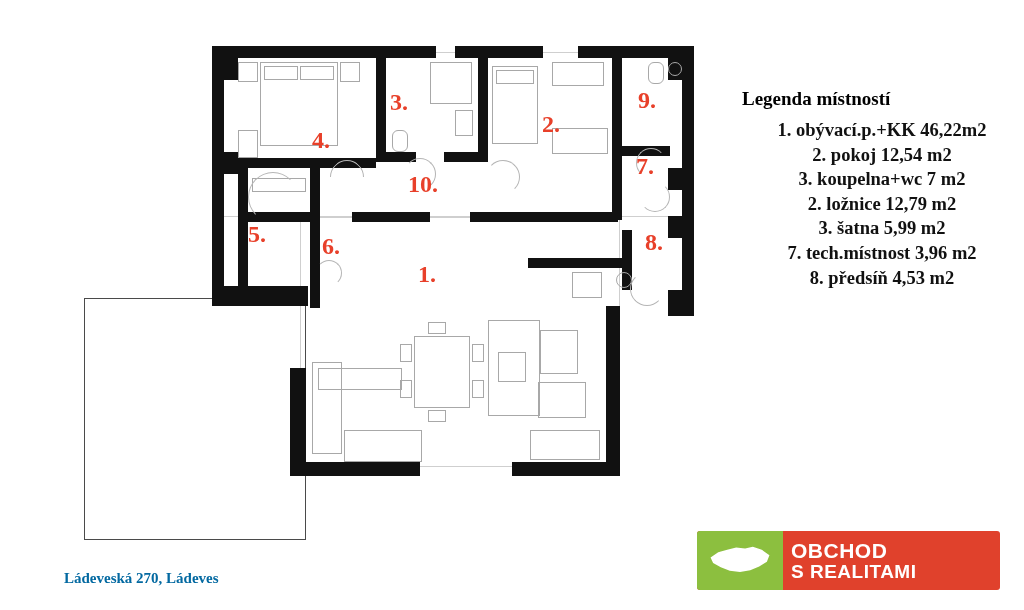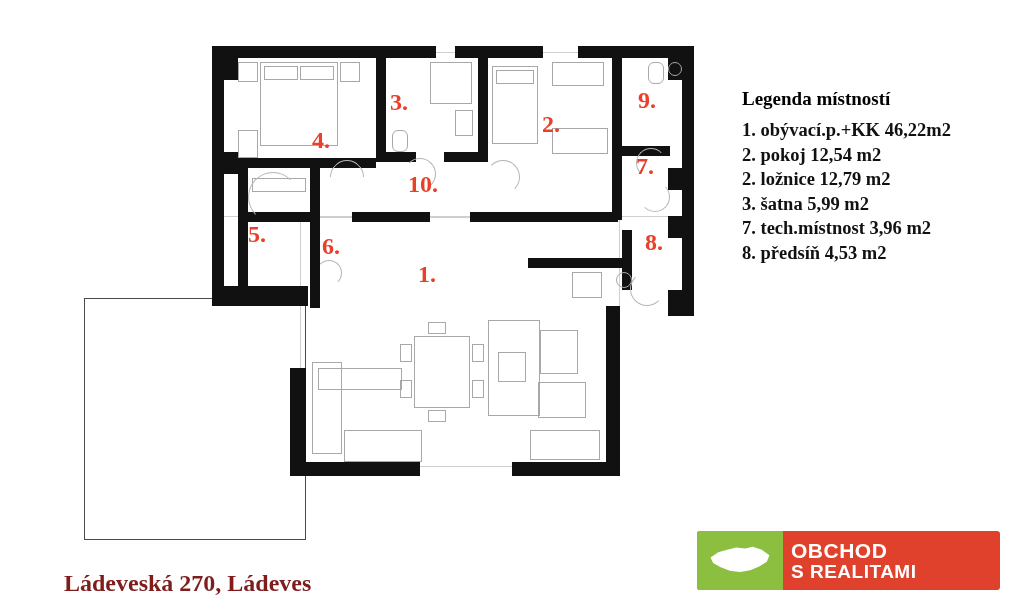--- a/index.html
+++ b/index.html
@@ -21,21 +21,21 @@
     position:absolute;left:742px;top:86px;width:280px;
     color:#111;font-weight:bold;font-size:18.5px;line-height:1.33;
     font-family:"Liberation Serif", serif;
   }
   .legend-title{
     position:absolute;left:742px;top:88px;font-size:19px;font-weight:bold;
   }
   .legend ul{list-style:none;margin:0;padding:0;}
   .legend li{white-space:nowrap;}
   .addr{
-    position:absolute;left:64px;top:570px;font-size:24px;font-weight:bold;color:#7f1d1d;
+    position:absolute;left:64px;top:570px;font-size:15px;font-weight:bold;color:#0369a1;
   }
   .logo{
     position:absolute;left:697px;top:531px;width:303px;height:59px;
     background:#e0412c;border-radius:3px;overflow:hidden;
     display:flex;align-items:stretch;
   }
   .logo-left{width:86px;background:#8cbf3f;position:relative;}
   .cz-map{
     position:absolute;left:11px;top:14px;width:64px;height:30px;background:#ffffff;
     clip-path:polygon(4% 42%,16% 24%,30% 16%,44% 8%,58% 12%,70% 6%,84% 16%,96% 34%,92% 56%,80% 72%,66% 84%,50% 90%,34% 86%,20% 74%,8% 60%);
@@ -159,24 +159,25 @@
   <div class="room-num" style="left:638px;top:88px;">9.</div>
   <div class="room-num" style="left:636px;top:154px;">7.</div>
   <div class="room-num" style="left:408px;top:172px;">10.</div>
   <div class="room-num" style="left:645px;top:230px;">8.</div>
   <div class="room-num" style="left:248px;top:222px;">5.</div>
   <div class="room-num" style="left:322px;top:234px;">6.</div>
   <div class="room-num" style="left:418px;top:262px;">1.</div>
 </div>
 
 <div class="legend-title">Legenda místností</div>
-<div class="legend" style="top:118px;">
+<div class="legend" style="top:118px;text-align:center;">
   <ul>
     <li>1. obývací.p.+KK 46,22m2</li>
     <li>2. pokoj  12,54 m2</li>
+    <li>3. koupelna+wc  7 m2</li>
     <li>2. ložnice 12,79 m2</li>
     <li>3. šatna  5,99 m2</li>
     <li>7. tech.místnost 3,96 m2</li>
     <li>8. předsíň 4,53 m2</li>
   </ul>
 </div>
 
 <div class="addr">Ládeveská 270, Ládeves</div>
 
 <div class="logo">

